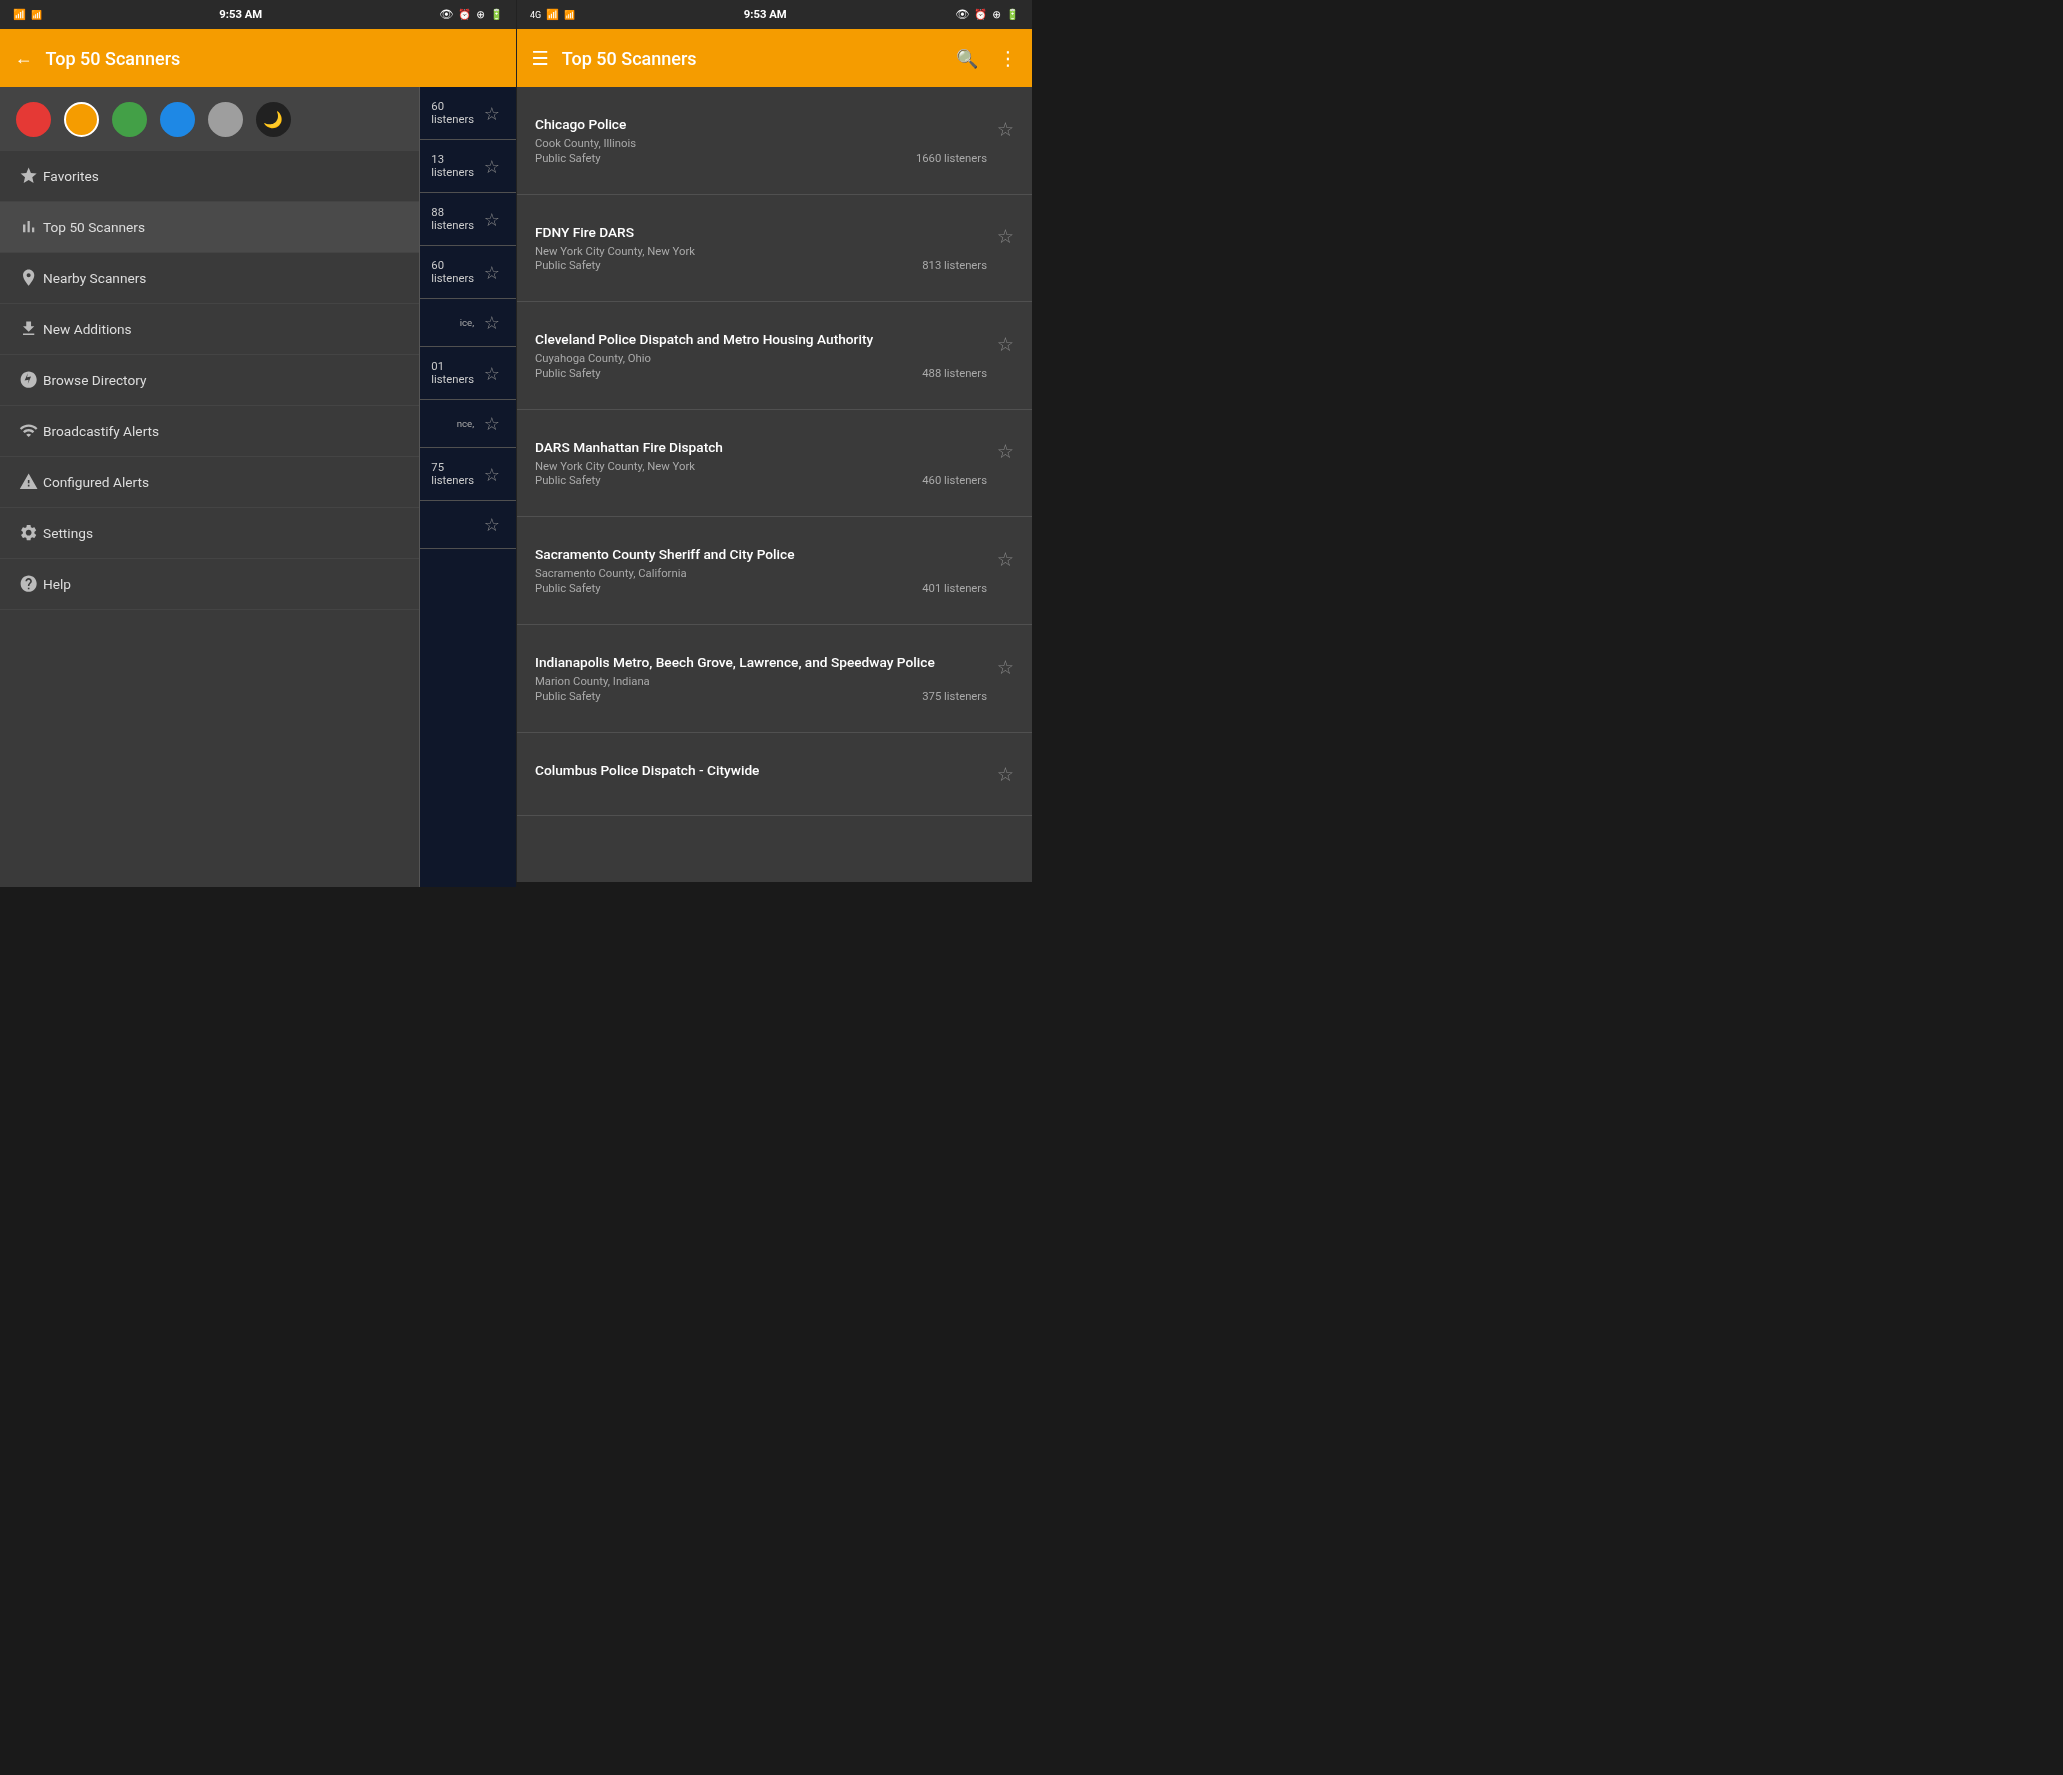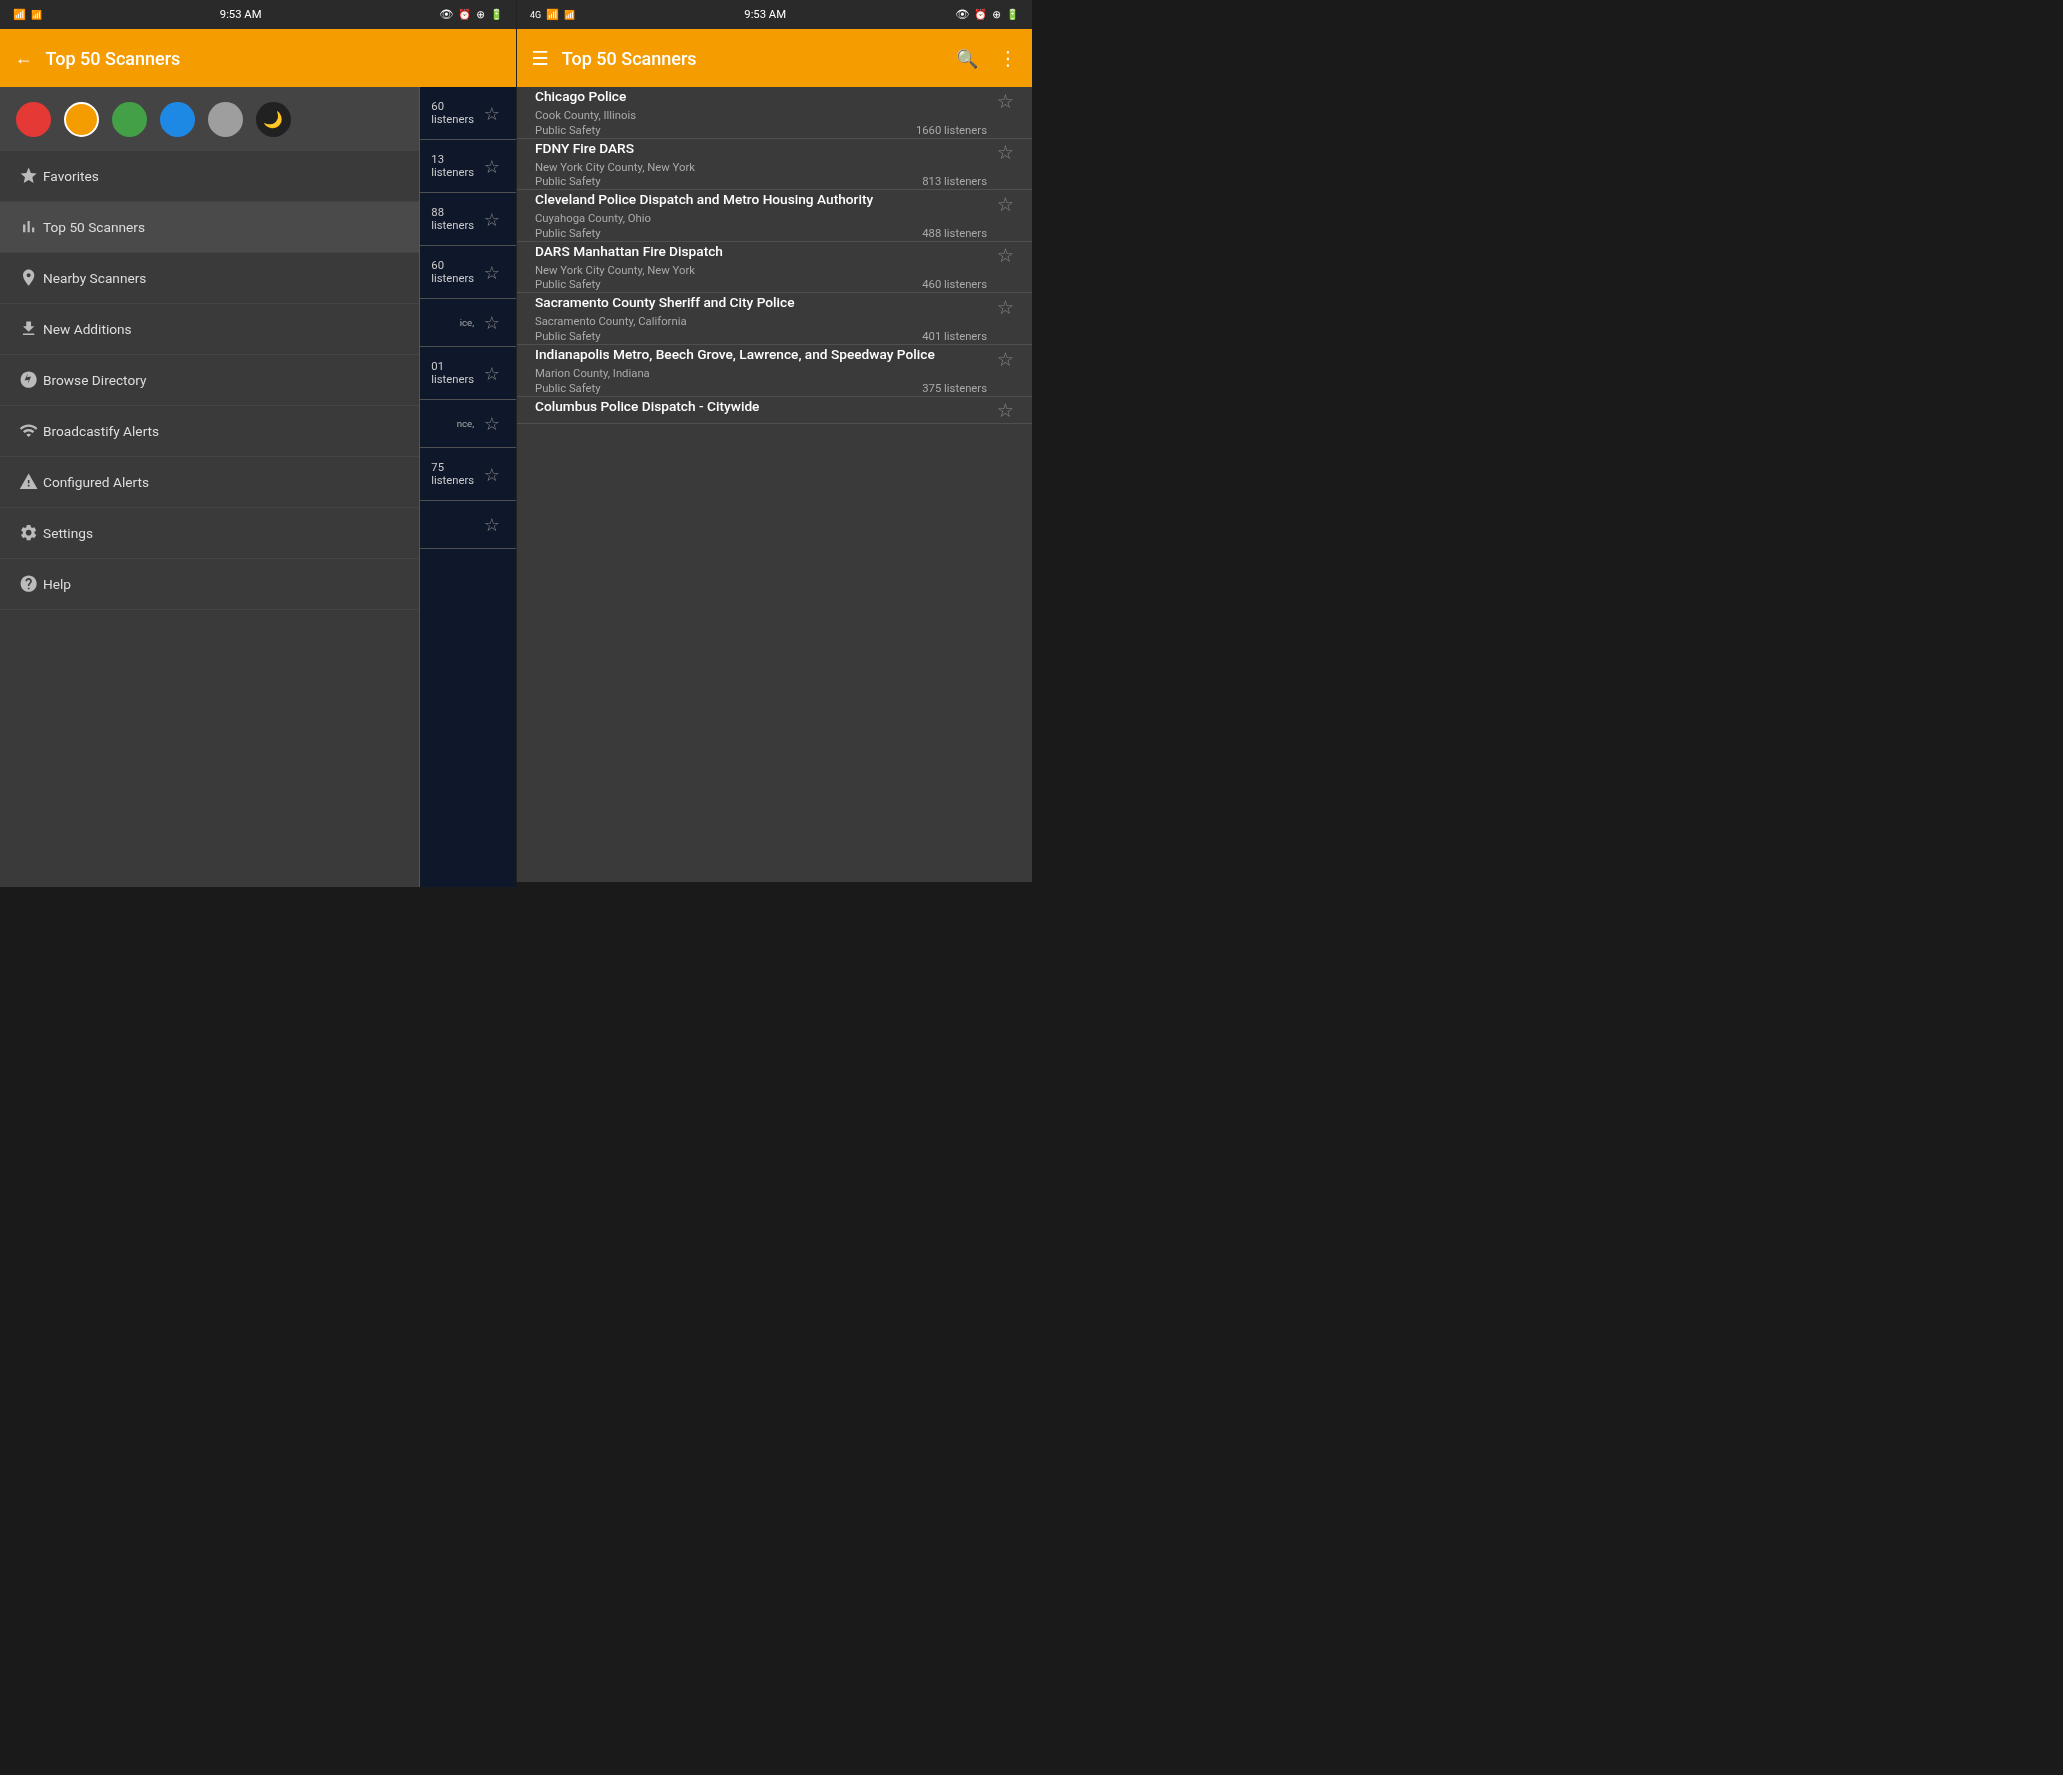--- a/index.html
+++ b/index.html
@@ -17,21 +17,21 @@
       background: #2a2a2a;
       height: 29px;
       display: flex;
       align-items: center;
       justify-content: space-between;
       padding: 0 13px;
       font-size: 10.5px;
       color: #fff;
     }
     .status-left { display: flex; align-items: center; gap: 4.8px; }
-    .status-center { font-weight: 400; font-size: 11.3px; }
+    .status-center { font-weight: 700; font-size: 11.3px; }
     .status-right { display: flex; align-items: center; gap: 4.8px; }
 
     
     .phone-panel {
       width: 516px;
       height: 887px;
       background: #3a3a3a;
       display: flex;
       flex-direction: column;
       overflow: hidden;
@@ -140,21 +140,21 @@
       color: #888;
     }
     .partial-text { color: #ccc; font-size: 11.3px; }
 
     
     .scanner-list {
       flex: 1;
       overflow: hidden;
     }
     .scanner-item {
-      padding: 1px 18px;
+      padding: 29px 18px;
       border-bottom: 0.8px solid #505050;
       display: flex;
       justify-content: space-between;
       align-items: flex-start;
       cursor: pointer;
     }
     .scanner-info { flex: 1; padding-right: 9.7px; }
     .scanner-name {
       color: #fff;
       font-size: 13.7px;

